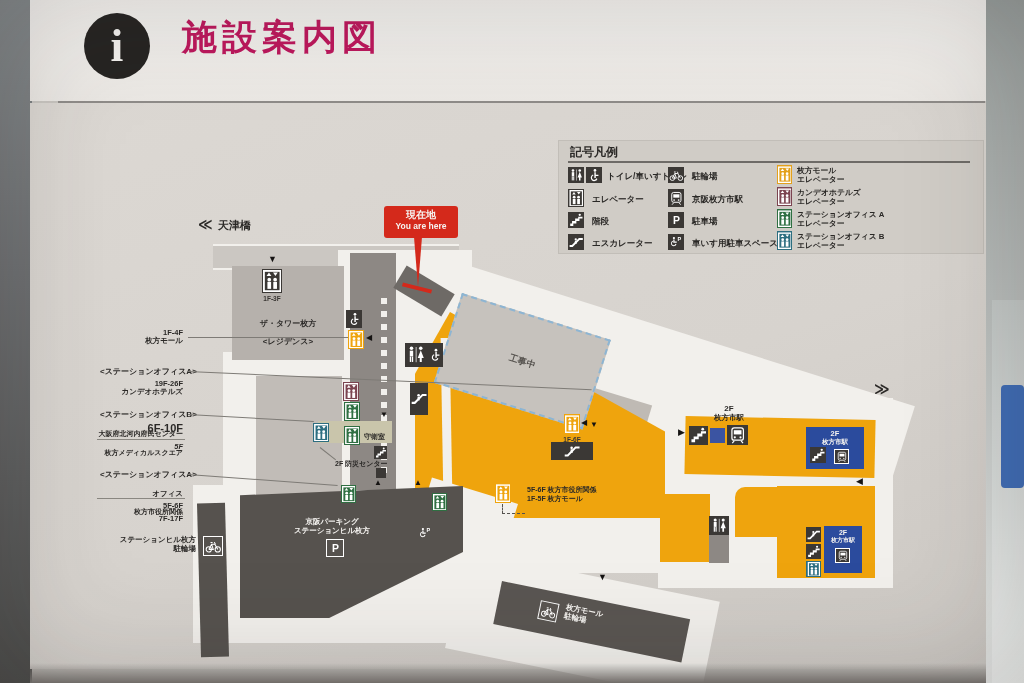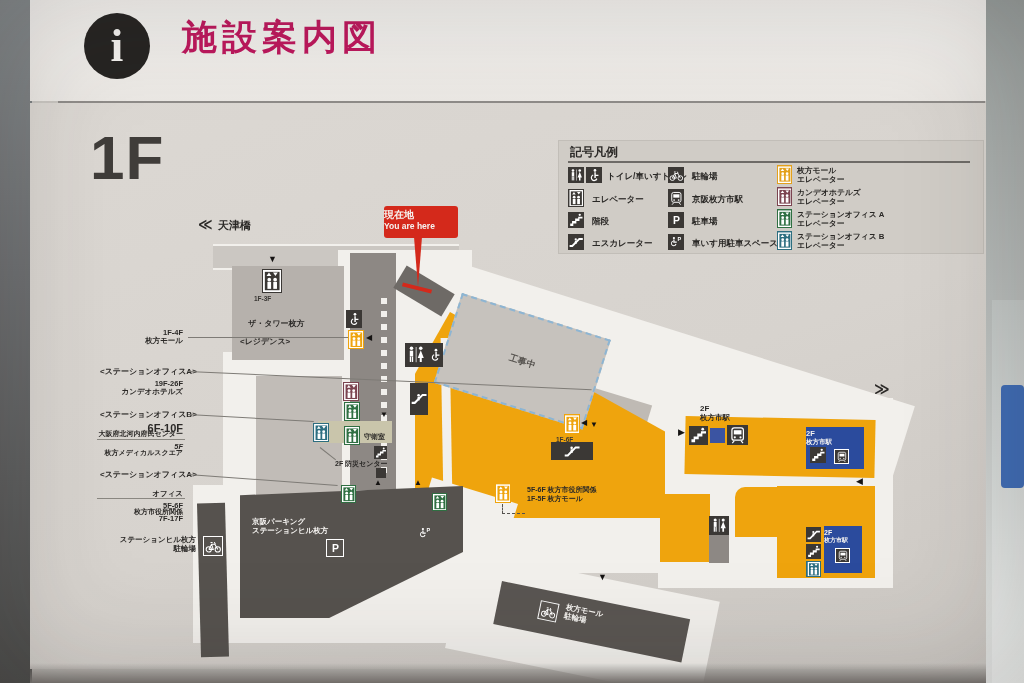--- a/index.html
+++ b/index.html
@@ -34,21 +34,21 @@
   .lg-label{position:absolute;font-size:8.5px;font-weight:bold;color:#2a2826;white-space:nowrap;}
   .lg-label2{position:absolute;font-size:7.8px;font-weight:bold;color:#2a2826;white-space:nowrap;line-height:1.18;}
   
   .ic{position:absolute;display:flex;align-items:center;justify-content:center;overflow:hidden;}
   .ic svg{width:92%;height:92%;display:block;}
   .dk{background:#3b3835;}
   .wb{border:1.5px solid #fff;box-sizing:border-box;}
   
   .jt{position:absolute;font-weight:bold;color:#2b2927;white-space:nowrap;line-height:1.2;}
   .wt{position:absolute;font-weight:bold;color:#f6f4f1;white-space:nowrap;line-height:1.2;}
-  .ctr{}
+  .ctr{text-align:center;}
   .rgt{text-align:right;}
   .ln{position:absolute;height:1px;background:#7e7b76;transform-origin:left center;}
   .sep{position:absolute;height:1px;background:#8a8781;}
   .ar{position:absolute;color:#151312;line-height:1;}
   .dash-lane{background:repeating-linear-gradient(180deg,#f2f0ec 0 6px,transparent 6px 13px);}
   .marker-tail{width:0;height:0;border-left:4.5px solid transparent;border-right:4.5px solid transparent;
       border-top:50px solid #d4291b;}
 </style>
 </head>
 <body>
@@ -60,21 +60,20 @@
   <div class="abs edge-right"></div>
   <div class="abs window-bright"></div>
   <div class="abs blue-object"></div>
 
   <div class="abs board-header"></div>
   <div class="abs board-body"></div>
   <div class="abs header-line"></div>
 
   <div class="abs info-circle">i</div>
   <div class="abs title-ja">施設案内図</div>
-  <div class="abs floor-label">1F</div>
 
   <div class="abs legend-box"></div>
   <div class="abs legend-title">記号凡例</div>
   <div class="abs legend-hr"></div>
 
   <span class="ic dk" style="left:568px;top:167px;width:16px;height:16px;">
       <svg viewBox="0 0 24 24">
         <circle cx="6.5" cy="4" r="2.1" fill="#fff"></circle>
         <rect x="4.5" y="6.8" width="4" height="6.8" fill="#fff"></rect>
         <rect x="4.5" y="13.8" width="1.6" height="6.4" fill="#fff"></rect>
@@ -401,21 +400,21 @@
         <path d="M6.5 2.8l2.6 3.7H3.9z" fill="#fff"></path>
         <path d="M13.5 6.5L10.9 2.8h5.2z" fill="#fff"></path>
         <circle cx="6.8" cy="10.5" r="2" fill="#fff"></circle>
         <rect x="4.8" y="13" width="4" height="7.5" fill="#fff"></rect>
         <circle cx="13.2" cy="10.5" r="2" fill="#fff"></circle>
         <rect x="11.2" y="13" width="4" height="7.5" fill="#fff"></rect>
       </svg>
     </span>
   <div class="jt ctr" style="left:254px;top:295px;width:36px;font-size:6.5px;color:#3a3734;">1F-3F</div>
   <div class="jt ctr" style="left:240px;top:305px;width:96px;font-size:8px;margin-top:32px;">&lt;レジデンス&gt;</div>
-  <div class="jt ctr" style="left:248px;top:319px;width:102px;font-size:8px;">ザ・タワー枚方</div>
+  <div class="jt ctr" style="left:237px;top:319px;width:102px;font-size:8px;">ザ・タワー枚方</div>
 
   <span class="ic dk" style="left:346px;top:310px;width:16px;height:18px;">
       <svg viewBox="0 0 24 24">
         <circle cx="13" cy="4" r="2.2" fill="#fff"></circle>
         <path d="M12 7h2.3v4h4.3v2.1h-4.3v3.4H12z" fill="#fff"></path>
         <path d="M9.7 10.6A5.6 5.6 0 1 0 17 17.8l-1.9-.9a3.6 3.6 0 1 1-4.6-4.5z" fill="#fff"></path>
       </svg>
     </span>
   <span class="ic" style="left: 348px; top: 330px; width: 16px; height: 19px; background: rgb(239, 164, 13);">
       <svg viewBox="0 0 20 24">

